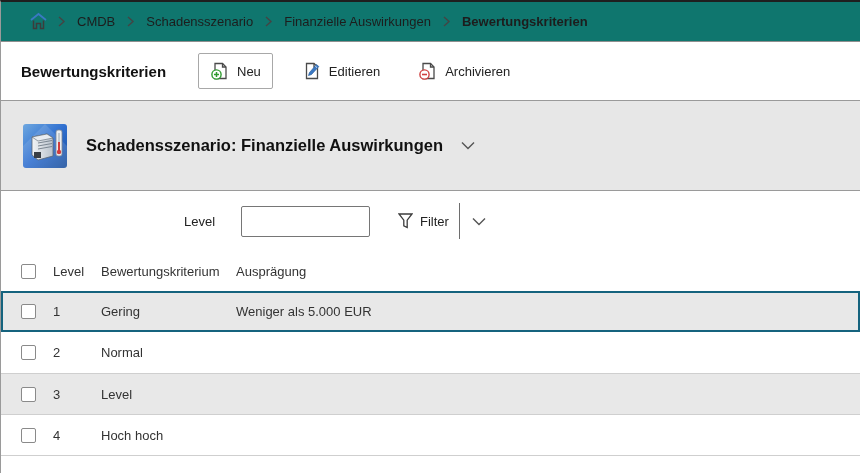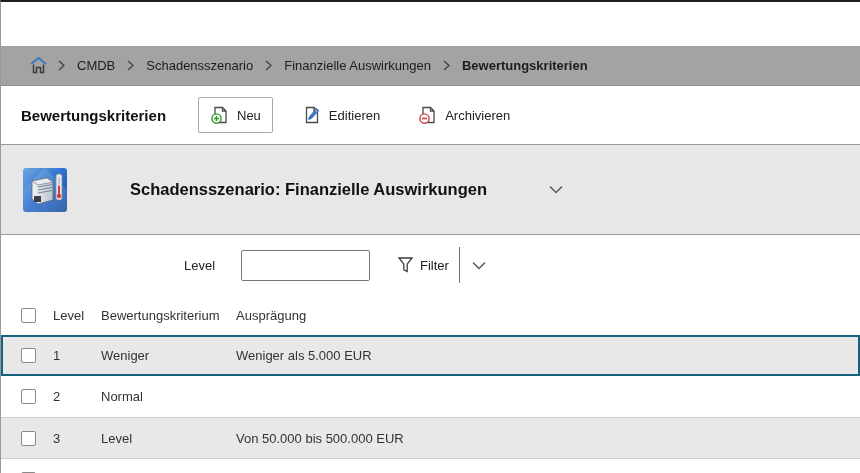--- a/index.html
+++ b/index.html
@@ -3,39 +3,39 @@
 <meta charset="utf-8">
 <style>
   * { margin:0; padding:0; box-sizing:border-box; }
   html,body { width:860px; height:473px; background:#fff; overflow:hidden;
               font-family:"Liberation Sans", sans-serif; color:#1d1d1d; }
   .page { width:860px; height:473px; background:#fff;
           border-top:2px solid #1f1f1f; border-left:1px solid #9a9a9a; }
 
   
   .breadcrumb-bar { height:40px; display:flex; align-items:center;
-                    padding-left:28px; border-bottom:1px solid #8f8f8f; background:#a3a3a3;margin-top:44px; }
+                    padding-left:28px; border-bottom:1px solid #8f8f8f; background:#0f766e; }
   .crumb { font-size:13px; color:#1d1d1d; margin:0 12px; cursor:default; white-space:nowrap; }
   .crumb.current { font-weight:bold; margin-right:0; }
   .crumb-sep { display:flex; align-items:center; color:#444; }
   .home-wrap { display:flex; align-items:center; margin-right:10px; }
 
   
   .toolbar { height:58px; display:flex; align-items:center; padding-left:20px; background:#fff; }
   .toolbar-title { font-size:15px; font-weight:bold; color:#111; width:150px; }
   .tb-btn { display:flex; align-items:center; gap:7px; font-size:13px; color:#222;
             background:#fff; border:none; padding:7px 9px; cursor:pointer; }
   .tb-btn.bordered { border:1px solid #a8a8a8; border-radius:2px; padding:7px 11px; }
   .tb-btn + .tb-btn { margin-left:20px;justify-content:flex-end; }
   .tb-btn:first-of-type { margin-left:27px; }
 
   
   .object-header { height:91px; background:#e7e7e7; border-top:1px solid #9a9a9a;
                    border-bottom:1px solid #9a9a9a; display:flex; align-items:center;
-                   padding-left:22px;gap:44px; }
+                   padding-left:22px; }
   .object-title { font-size:16.5px; font-weight:bold; color:#111; margin-left:19px; }
   .object-chevron { margin-left:18px; display:flex; align-items:center; cursor:pointer; }
 
   
   .filter-row { height:60px; display:flex; align-items:center; background:#fff; }
   .filter-label { font-size:13px; color:#222; margin-left:183px; width:28px; text-align:right; }
   .filter-input { margin-left:29px; width:129px; height:31px; border:1px solid #767676;
                   border-radius:2px; font-size:13px; padding:0 6px; background:#fff;
                   font-family:"Liberation Sans", sans-serif; }
   .filter-btn { margin-left:28px; display:flex; align-items:center; gap:7px; font-size:13px;
@@ -205,39 +205,38 @@
       <span class="col-level">Level</span>
       <span class="col-krit">Bewertungskriterium</span>
       <span class="col-aus">Ausprägung</span>
     </div>
 
     <div class="trow selected">
       <span class="col-check">
           <span class="checkbox"></span>
         </span>
       <span class="col-level">1</span>
-      <span class="col-krit">Weniger</span>
+      <span class="col-krit">Gering</span>
       <span class="col-aus">Weniger als 5.000 EUR</span>
     </div>
 
     <div class="trow">
       <span class="col-check">
           <span class="checkbox"></span>
         </span>
       <span class="col-level">2</span>
       <span class="col-krit">Normal</span>
     </div>
 
     <div class="trow striped">
       <span class="col-check">
           <span class="checkbox"></span>
         </span>
       <span class="col-level">3</span>
       <span class="col-krit">Level</span>
-      <span class="col-aus">Von 50.000 bis 500.000 EUR</span>
     </div>
 
     <div class="trow">
       <span class="col-check">
           <span class="checkbox"></span>
         </span>
       <span class="col-level">4</span>
       <span class="col-krit">Hoch hoch</span>
     </div>
 

